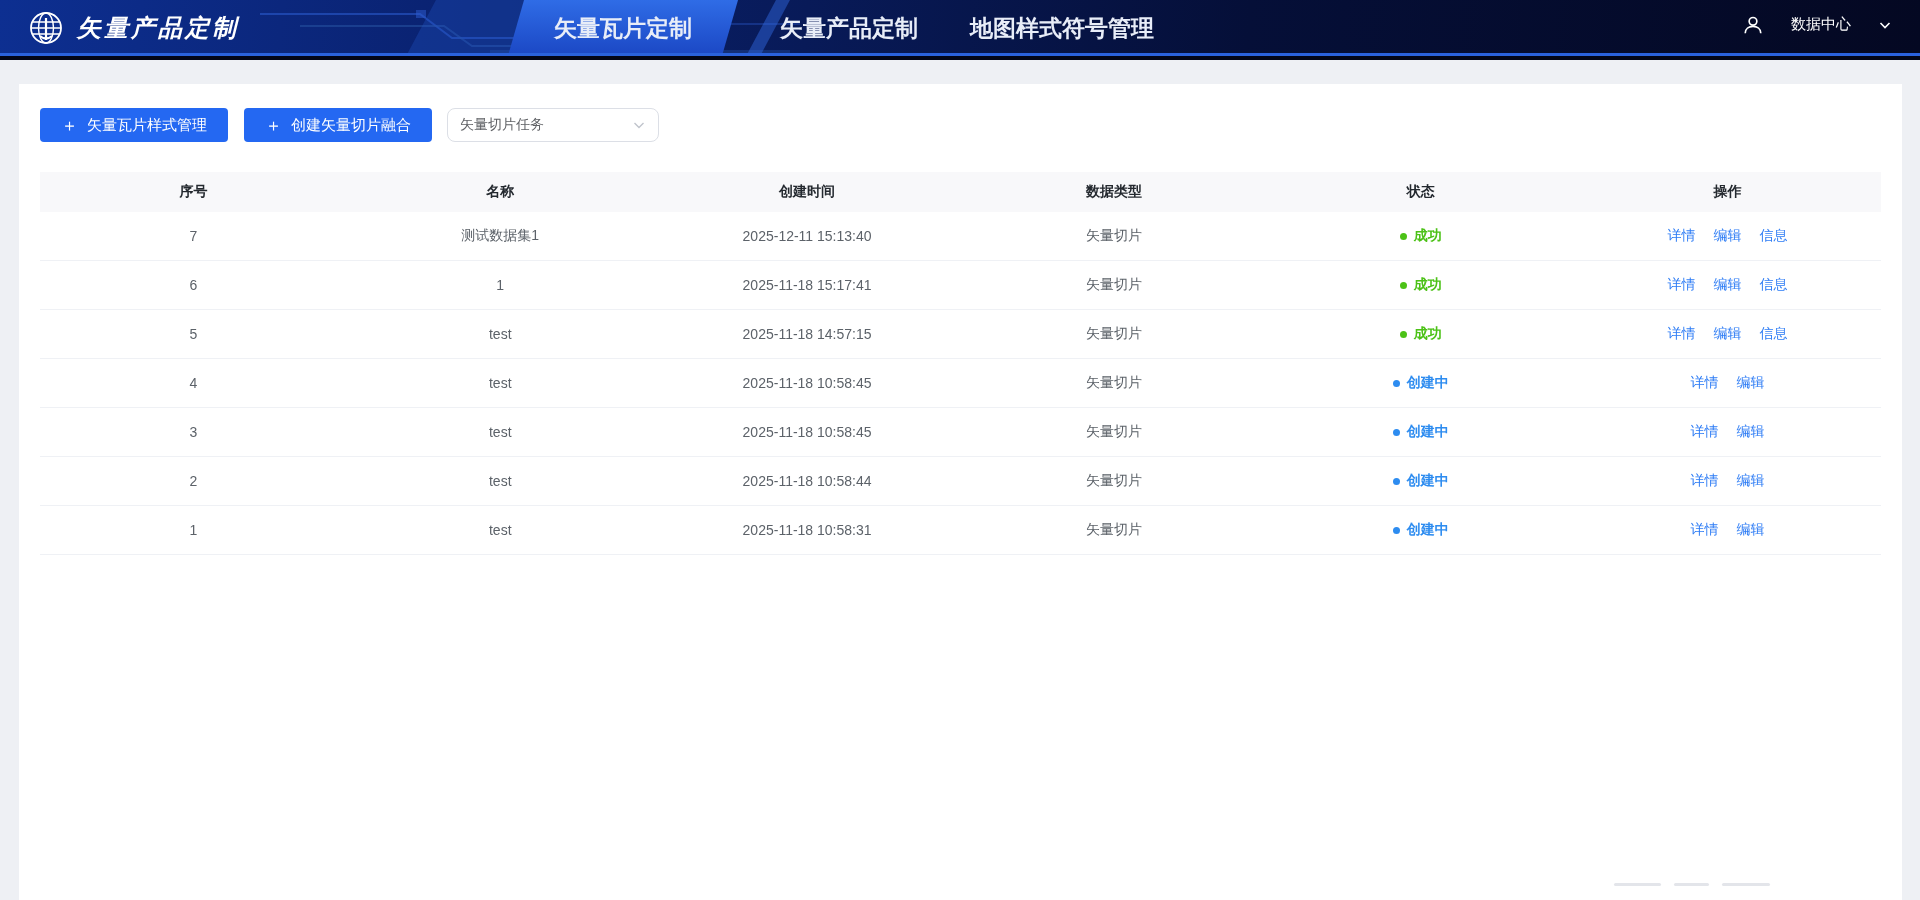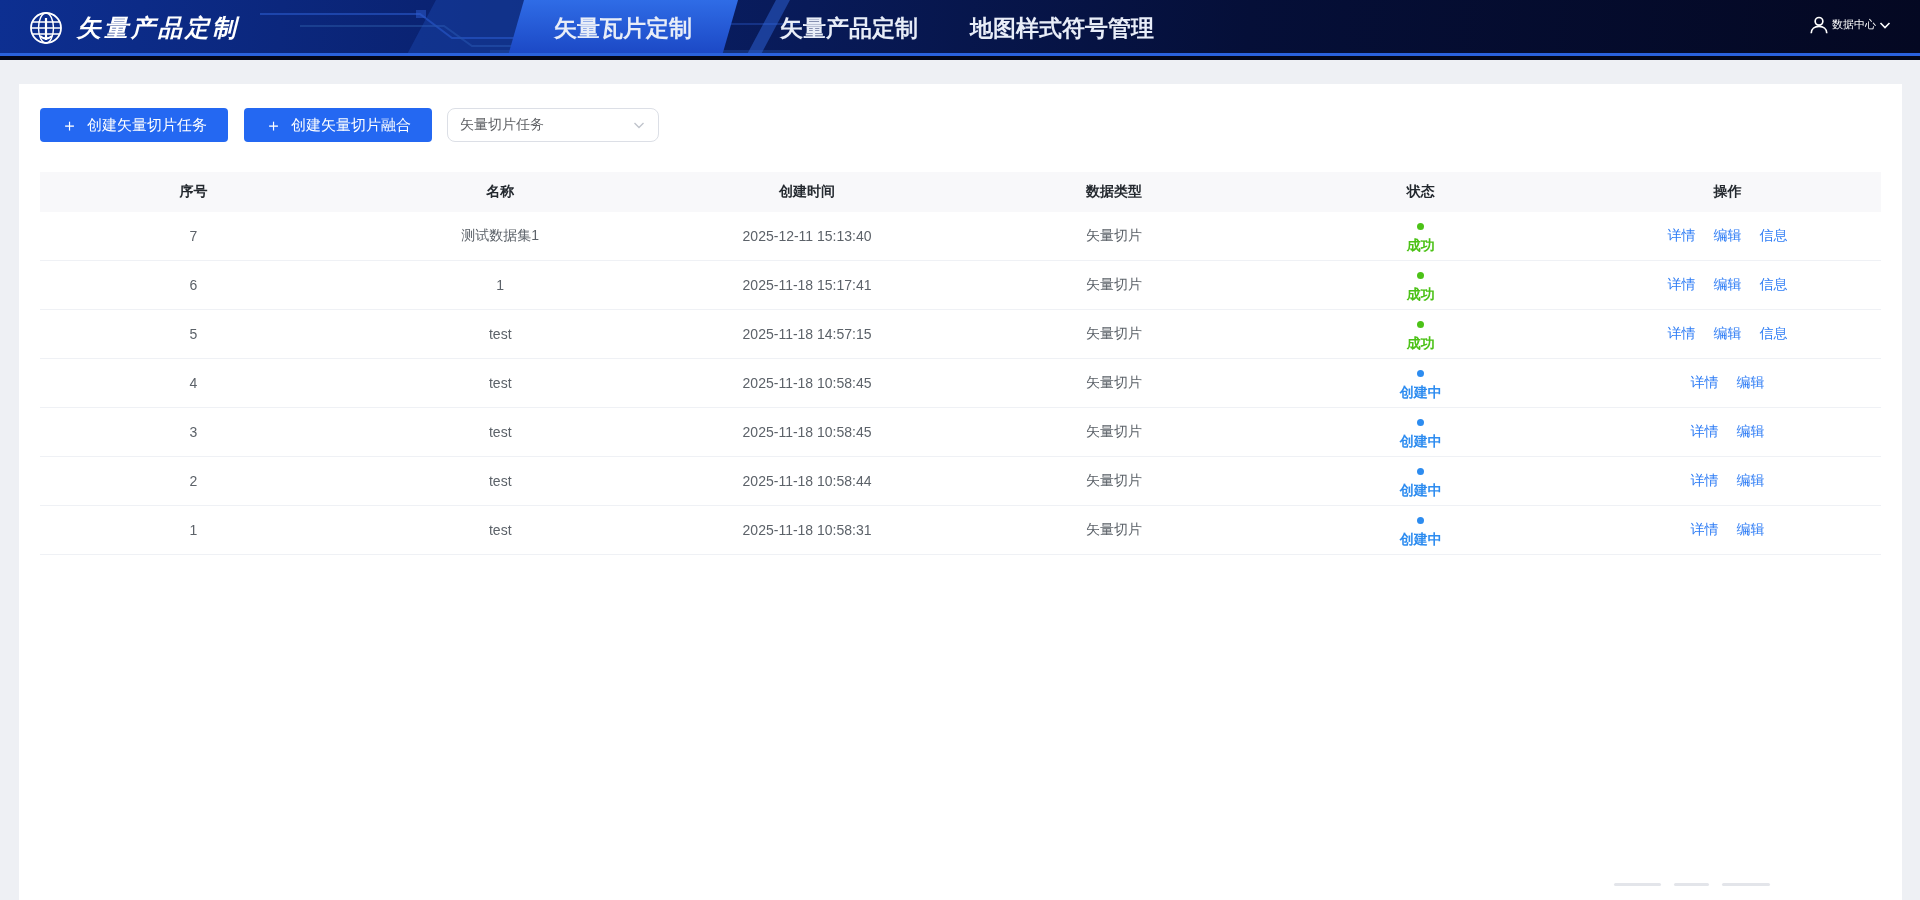--- a/index.html
+++ b/index.html
@@ -38,21 +38,21 @@
     cursor:pointer; white-space:nowrap;
   }
   .tab.active { margin-right:28px; padding:0 34px; }
   .tab.active::before {
     content:""; position:absolute; top:0; bottom:0; left:-4px; right:-4px;
     background:linear-gradient(180deg,#2f6ce6 0%,#1b47c4 100%);
     transform:skewX(-16deg);
   }
   .tab .tab-label { position:relative; z-index:1; }
 
-  .user-area { position:absolute; right:28px; top:0; height:49px; display:flex; align-items:center; gap:2px; color:#fff; font-size:11px; z-index:3; cursor:pointer; }
+  .user-area { position:absolute; right:28px; top:0; height:49px; display:flex; align-items:center; gap:27px; color:#fff; font-size:15px; z-index:3; cursor:pointer; }
   .user-area svg { display:block; }
 
   
   .card {
     position:absolute; left:19px; top:84px; width:1883px; height:830px;
     background:#ffffff;
   }
 
   .toolbar { display:flex; align-items:center; gap:16px; padding:24px 21px 0 21px; }
   .btn-primary {
@@ -66,21 +66,21 @@
     background:#fff; display:flex; align-items:center; justify-content:space-between;
     padding:0 12px; color:#606266; font-size:14px; cursor:pointer; margin-left:-1px;
   }
 
   
   .table { margin:30px 21px 0 21px; }
   .thead { display:flex; height:40px; align-items:center; background:#f8f8fa; }
   .th { flex:1; text-align:center; font-size:14px; font-weight:bold; color:#24292f; }
   .tr { display:flex; height:49px; align-items:center; border-bottom:1px solid #eff1f5; background:#fff; }
   .td { flex:1; text-align:center; font-size:14px; color:#5c6269; }
-  .status { display:inline-flex; align-items:center; gap:7px; font-size:14px; font-weight:bold;flex-direction:column; }
+  .status { display:inline-flex; align-items:center; gap:7px; font-size:14px; font-weight:bold; }
   .status .dot { width:7px; height:7px; border-radius:50%; }
   .status.success { color:#4cc217; }
   .status.success .dot { background:#4cc217; }
   .status.processing { color:#2d8cf0; }
   .status.processing .dot { background:#2d8cf0; }
   .actions { display:inline-flex; gap:18px; justify-content:center; }
   .action-link { color:#2d7cf5; font-size:14px; text-decoration:none; cursor:pointer; }
 
   
   .dashes { position:absolute; top:799px; right:132px; display:flex; gap:13px; }
@@ -139,21 +139,21 @@
     </svg>
   </div>
 </div>
 <div class="header-substrip"></div>
 
 <div class="card">
 
   <div class="toolbar">
     <button class="btn-primary">
       <span class="plus-icon">＋</span>
-      <span>创建矢量切片任务</span>
+      <span>矢量瓦片样式管理</span>
     </button>
     <button class="btn-primary">
       <span class="plus-icon">＋</span>
       <span>创建矢量切片融合</span>
     </button>
     <div class="select-box">
       <span>矢量切片任务</span>
       <svg width="14" height="14" viewBox="0 0 14 14">
         <path d="M2.5 5 L7 9.5 L11.5 5" fill="none" stroke="#c0c4cc" stroke-width="1.4"></path>
       </svg>

